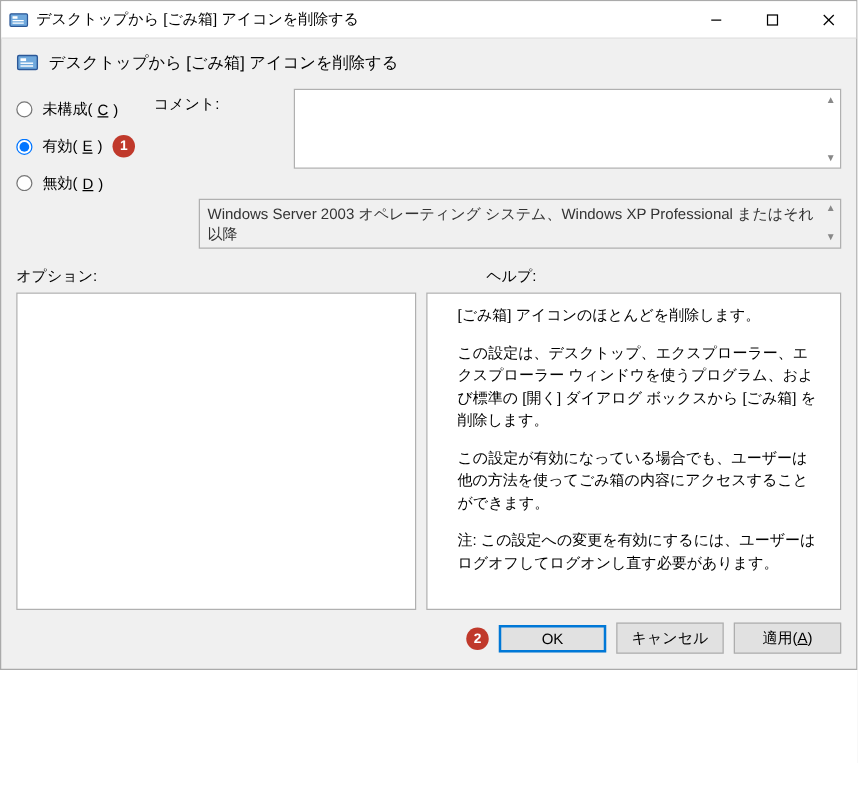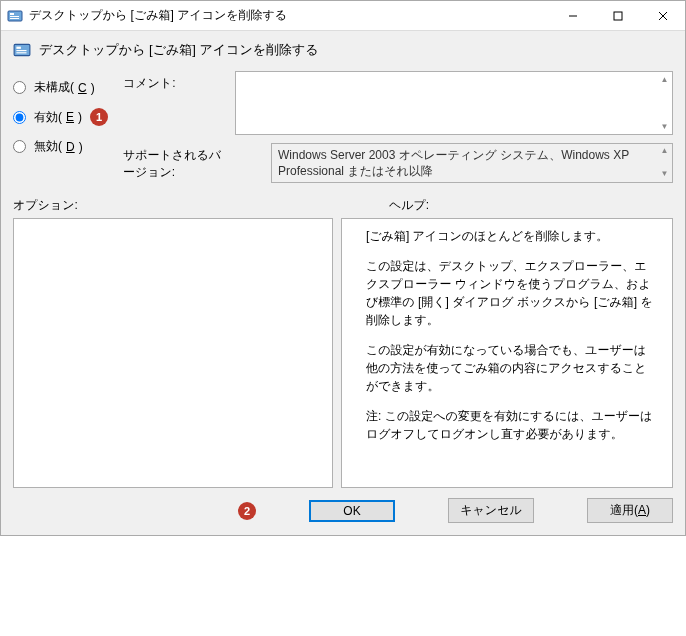--- a/index.html
+++ b/index.html
@@ -97,21 +97,21 @@
     color: #fff;
     font-size: 11px;
     font-weight: bold;
     margin-left: 4px;
   }
 
   .right-col {
     flex: 1;
     display: flex;
     flex-direction: column;
-    gap: 8px;
+    gap: 24px;
   }
   .row { display: flex; gap: 8px; align-items: flex-start; }
   .field-label {
     width: 104px;
     font-size: 12px;
     padding-top: 4px;
   }
   .comment-box {
     flex: 1;
     height: 64px;
@@ -175,21 +175,21 @@
   }
   .panel.help p { margin: 0 0 12px 16px; }
 
   .footer {
     display: flex;
     justify-content: flex-end;
     align-items: center;
     gap: 8px;
     padding: 10px 12px 12px 12px;
   }
-  .footer .btn { min-width: 86px; padding: 3px 10px; margin-left: 45px; }
+  .footer .btn { min-width: 86px; padding: 3px 10px; }
   .btn.primary { border: 2px solid #0078d7; background: #e1e1e1; padding: 2px 9px; }
 
   .u { text-decoration: underline; }
 </style>
 </head>
 <body>
 
 <div class="window">
 
   <div class="titlebar">
@@ -259,21 +259,20 @@
     <div class="right-col">
       <div class="row">
         <div class="field-label">コメント:</div>
         <div class="comment-box">
           <span></span>
           <span class="scroll-arrow up">▲</span>
           <span class="scroll-arrow down">▼</span>
         </div>
       </div>
       <div class="row">
-        <div class="field-label">サポートされるバージョン:</div>
         <div class="version-box">
           <span>Windows Server 2003 オペレーティング システム、Windows XP Professional またはそれ以降</span>
           <span class="scroll-arrow up">▲</span>
           <span class="scroll-arrow down">▼</span>
         </div>
       </div>
     </div>
   </div>
 
   <div class="section-labels">

